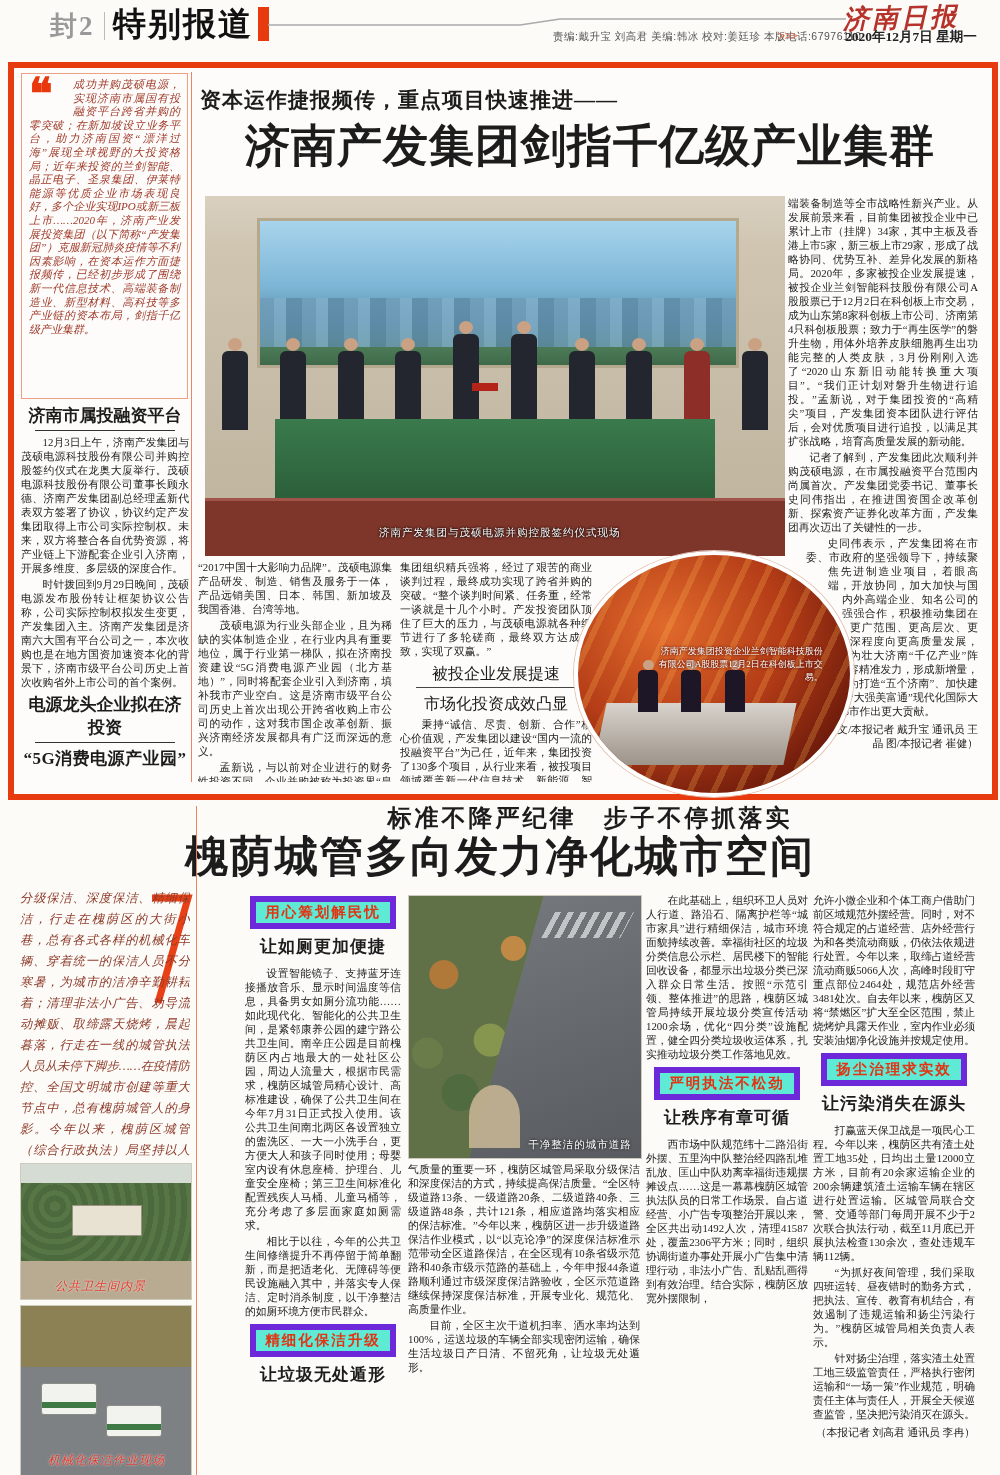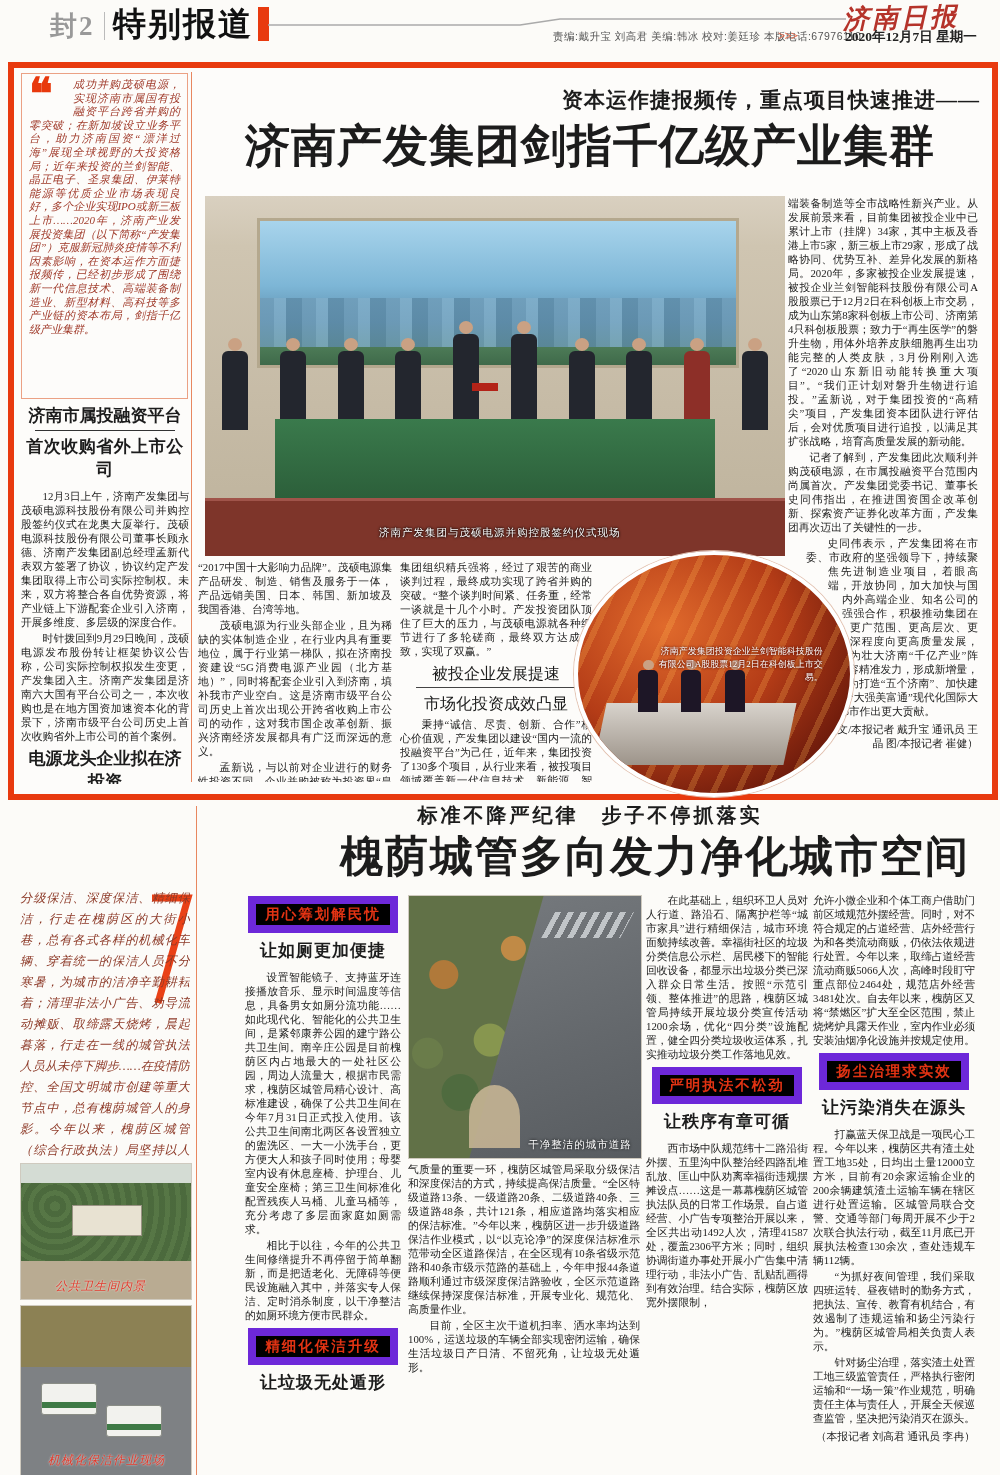--- a/index.html
+++ b/index.html
@@ -22,21 +22,21 @@
   .a1-vline{left:191px;top:72px;width:1px;height:710px;background:#e8875f;}
   .quote-box{left:21px;top:73px;width:167px;height:326px;border:1px solid #eba184;overflow:hidden;padding:4px 7px;box-sizing:border-box;}
   .qmark{float:left;width:44px;height:34px;font-size:44px;line-height:34px;color:#e8380c;font-weight:bold;}
   .quote-text{font-size:11px;line-height:13.6px;font-style:italic;color:#a03a2a;text-align:justify;margin:0;}
   .a1-left{left:21px;top:400px;width:168px;height:384px;overflow:hidden;}
   .h-small{font-size:17px;font-weight:bold;text-align:center;margin:4px 0 3px;}
   .h-rule{width:140px;height:1px;background:#333;margin:0 auto 4px;}
   .h-med{font-size:17px;font-weight:bold;text-align:center;margin:2px 0 8px;letter-spacing:.5px;}
   .bt{font-size:10.8px;line-height:14px;text-align:justify;margin:0 0 2px;}
   .ind{text-indent:2em;}
-  .kicker1{left:200px;top:86px;width:780px;text-align:right;font-size:21px;font-weight:bold;letter-spacing:1px;}
+  .kicker1{left:200px;top:86px;width:780px;text-align:left;font-size:21px;font-weight:bold;letter-spacing:1px;}
   .headline1{left:196px;top:116px;width:788px;text-align:center;font-size:45px;font-weight:900;letter-spacing:1px;}
   
   .photo1{left:205px;top:196px;width:580px;height:360px;background:linear-gradient(#d9d0c0 0%,#cfc5b1 14%,#c6bba6 58%,#bdb29b 100%);overflow:hidden;}
   .screen{position:absolute;left:9%;top:6%;width:82%;height:40%;border:3px solid #b4a88e;
           background:linear-gradient(#a8d4ec 0%,#7db6d6 45%,#5d8fae 70%,#4c7a56 88%,#3f6a4a 100%);}
   .skyline{position:absolute;left:0;bottom:12%;width:100%;height:34%;
            background:repeating-linear-gradient(90deg,#6f9cb8 0 14px,#81aec9 14px 26px,#5d8aa6 26px 42px);opacity:.8;}
   .people{position:absolute;left:3%;top:37%;width:94%;height:28%;display:flex;justify-content:space-between;align-items:flex-end;}
   .fig{width:26px;height:78%;background:#23262e;border-radius:6px 6px 0 0;position:relative;}
   .fig:before{content:"";position:absolute;top:-13px;left:6px;width:14px;height:13px;border-radius:50%;background:#caa183;}
@@ -59,28 +59,28 @@
               text-align:right;text-shadow:0 0 3px #5a1208,0 0 2px #5a1208;}
   
   .a1-col2{left:198px;top:560px;width:194px;height:222px;overflow:hidden;}
   .a1-col3{left:400px;top:560px;width:192px;height:222px;overflow:hidden;}
   .a1-col4{left:788px;top:196px;width:190px;height:588px;overflow:hidden;}
   .sub-rule{width:160px;height:1px;background:#444;margin:2px auto;}
   .h-sub{font-size:16px;font-weight:normal;text-align:center;margin:6px 0 2px;}
   .st{float:left;clear:left;height:30px;}
   .byline{font-size:10.8px;line-height:14px;text-align:right;margin-top:4px;}
   
-  .kicker2{left:200px;top:802px;width:780px;text-align:center;font-size:20px;font-weight:bold;letter-spacing:3px;}
-  .headline2{left:30px;top:828px;width:940px;text-align:right;font-size:43px;font-weight:900;letter-spacing:2px;}
+  .kicker2{left:200px;top:802px;width:780px;text-align:center;font-size:24px;font-weight:bold;letter-spacing:3px;}
+  .headline2{left:30px;top:828px;width:940px;text-align:center;font-size:43px;font-weight:900;letter-spacing:2px;}
   .a2-vline{left:196px;top:806px;width:1px;height:669px;background:#e8875f;}
   .a2-intro{left:20px;top:888px;width:170px;height:272px;font-size:12.3px;line-height:21px;font-style:italic;
             color:#8d3a28;text-align:justify;overflow:hidden;z-index:1;}
   .deco7{left:148px;top:888px;z-index:0;opacity:.95;}
-  .badge{display:inline-block;border:8px solid #6d28d9;color:#e23313;font-weight:bold;font-size:14.5px;
-         padding:1px 9px;letter-spacing:2px;background:#000000;}
+  .badge{display:inline-block;border:6px solid #6d28d9;color:#e23313;font-weight:bold;font-size:14.5px;
+         padding:1px 9px;letter-spacing:2px;background:#5eead4;}
   .badge-wrap{text-align:center;}
   .h2sub{font-size:17px;font-weight:bold;text-align:center;letter-spacing:1px;margin:6px 0 8px;}
   .a2-colA{left:245px;top:896px;width:156px;height:579px;overflow:hidden;}
   .a2-colB{left:408px;top:1162px;width:232px;height:313px;overflow:hidden;}
   .a2-colC{left:646px;top:893px;width:162px;height:582px;overflow:hidden;}
   .a2-colD{left:813px;top:893px;width:162px;height:582px;overflow:hidden;}
   
   .photo2{left:408px;top:895px;width:232px;height:262px;background:#5e6b44;overflow:hidden;border:1px solid #cfcabf;}
   .trees{position:absolute;inset:0;
      background:radial-gradient(circle at 15% 30%,#b0793a 0 14px,transparent 15px),
@@ -132,21 +132,20 @@
     <span class="qmark">❝</span>
     <p class="quote-text">成功并购茂硕电源，实现济南市属国有投融资平台跨省并购的零突破；在新加坡设立业务平台，助力济南国资“漂洋过海”展现全球视野的大投资格局；近年来投资的兰剑智能、晶正电子、圣泉集团、伊莱特能源等优质企业市场表现良好，多个企业实现IPO或新三板上市……2020年，济南产业发展投资集团（以下简称“产发集团”）克服新冠肺炎疫情等不利因素影响，在资本运作方面捷报频传，已经初步形成了围绕新一代信息技术、高端装备制造业、新型材料、高科技等多产业链的资本布局，剑指千亿级产业集群。</p>
   </div>
 
   <div class="abs kicker1">资本运作捷报频传，重点项目快速推进——</div>
   <div class="abs headline1">济南产发集团剑指千亿级产业集群</div>
 
   <div class="abs a1-left">
     <div class="h-small">济南市属投融资平台</div>
     <div class="h-rule"></div>
-    <div class="h-med">首次收购省外上市公司</div>
     <p class="bt ind p0">12月3日上午，济南产发集团与茂硕电源科技股份有限公司并购控股签约仪式在龙奥大厦举行。茂硕电源科技股份有限公司董事长顾永德、济南产发集团副总经理孟新代表双方签署了协议，协议约定产发集团取得上市公司实际控制权。未来，双方将整合各自优势资源，将产业链上下游配套企业引入济南，开展多维度、多层级的深度合作。</p>
     <p class="bt ind p0">时针拨回到9月29日晚间，茂硕电源发布股份转让框架协议公告称，公司实际控制权拟发生变更，产发集团入主。济南产发集团是济南六大国有平台公司之一，本次收购也是在地方国资加速资本化的背景下，济南市级平台公司历史上首次收购省外上市公司的首个案例。</p>
     <div class="h-small">电源龙头企业拟在济投资</div>
     <div class="h-rule"></div>
     <div class="h-med">“5G消费电源产业园”</div>
 
   </div>
 
   <div class="abs photo1">
     <div class="screen">

